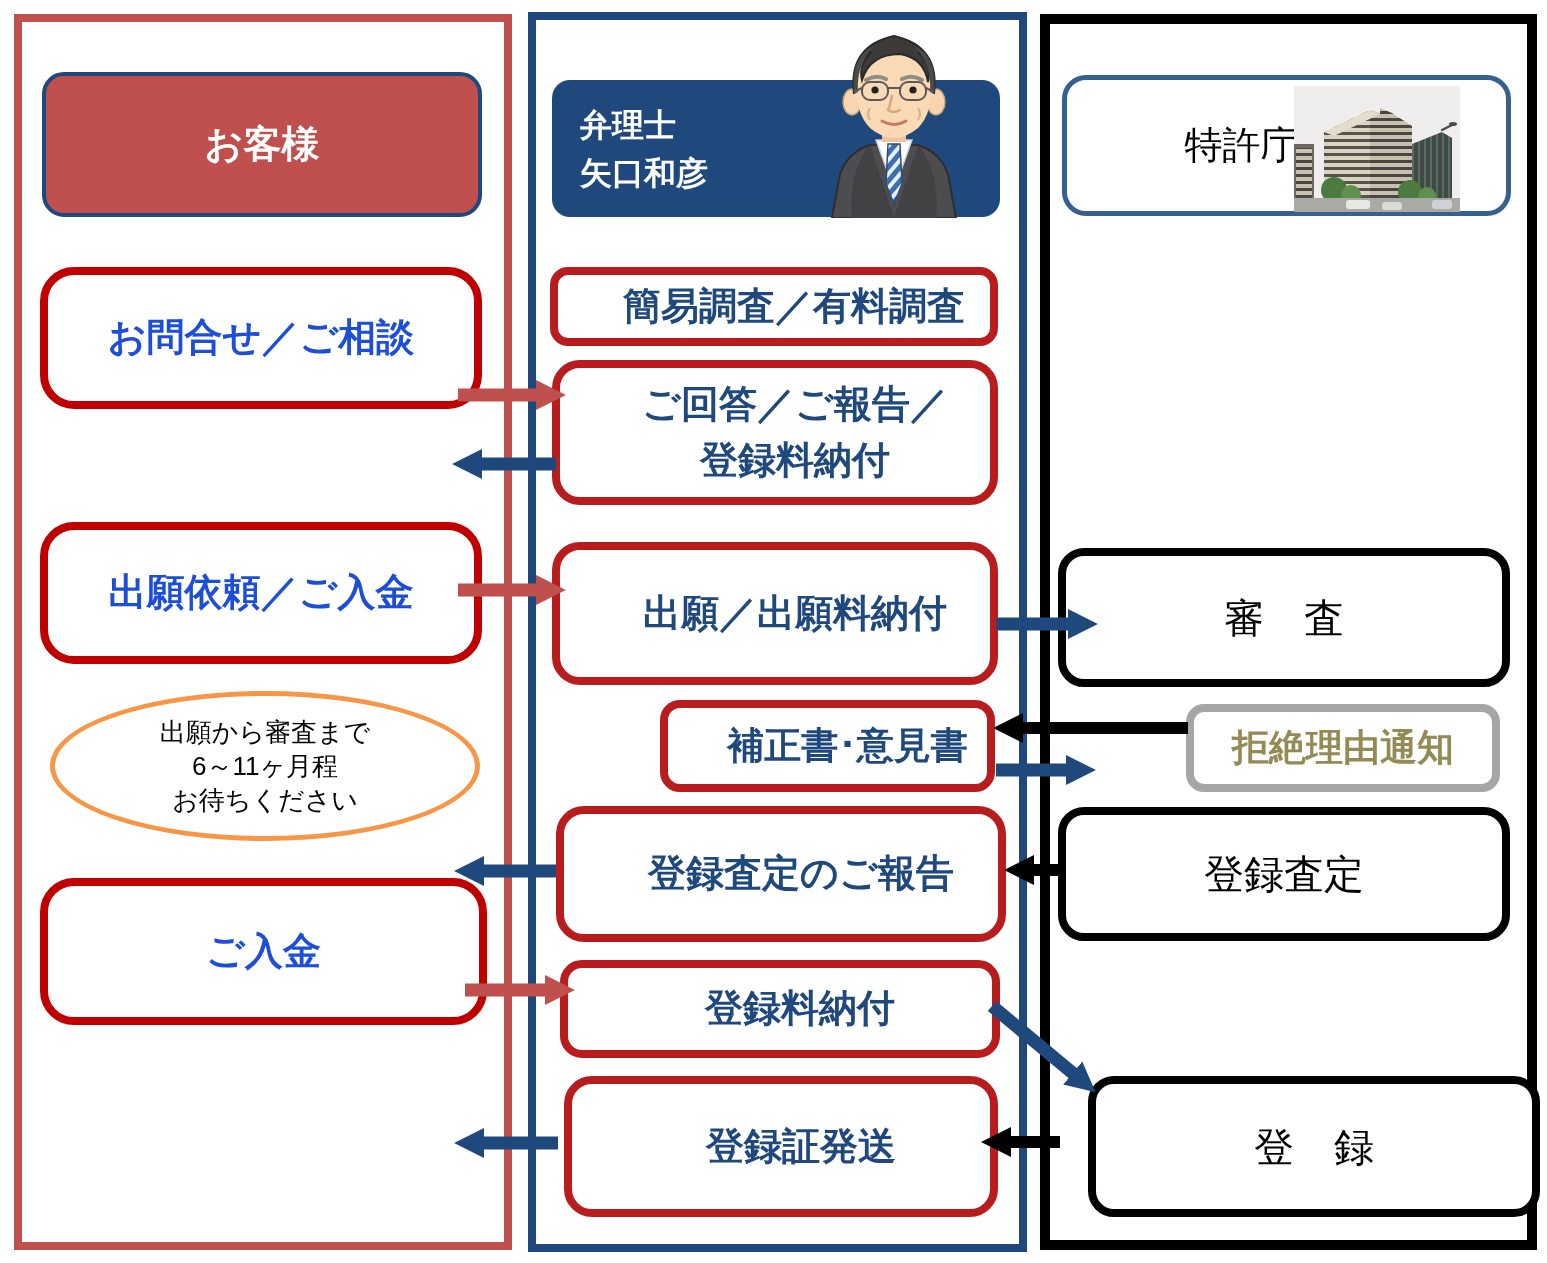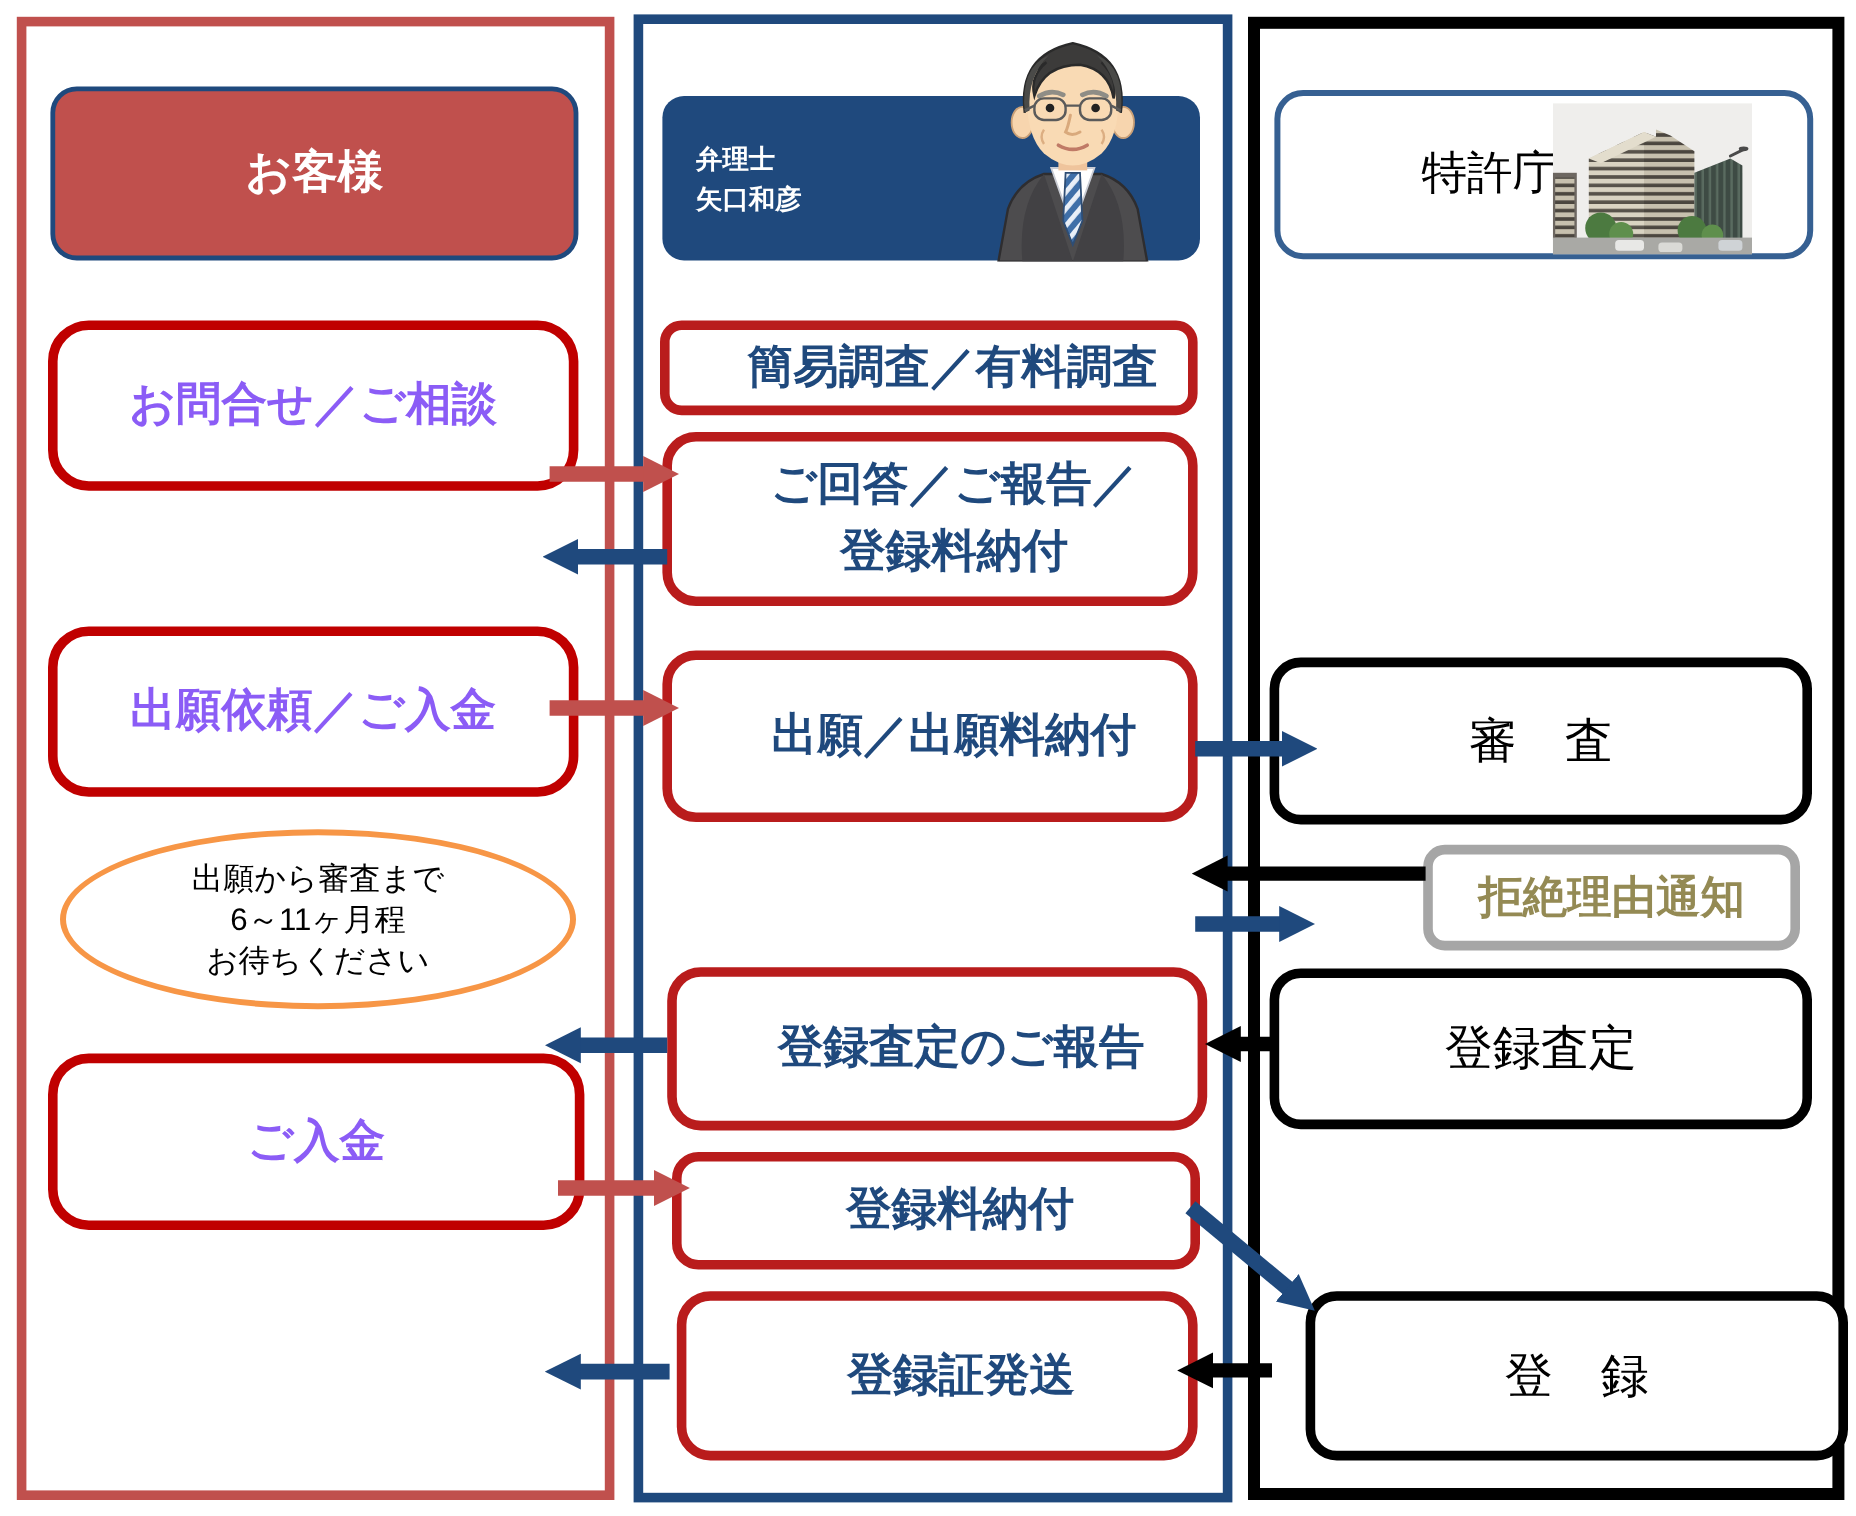--- a/index.html
+++ b/index.html
@@ -9,29 +9,29 @@
   .col{position:absolute;box-sizing:border-box;background:transparent;z-index:1;}
   .col-customer{left:14px;top:14px;width:498px;height:1236px;border:8px solid #C0504D;}
   .col-attorney{left:528px;top:12px;width:499px;height:1240px;border:8px solid #1F497D;}
   .col-jpo{left:1040px;top:14px;width:497px;height:1236px;border:10px solid #000000;}
 
   .node{position:absolute;box-sizing:border-box;display:flex;align-items:center;justify-content:center;
         text-align:center;background:#ffffff;z-index:2;line-height:1.3;}
 
   .customer-header{left:42px;top:72px;width:440px;height:145px;background:#C0504D;border:4px solid #1F497D;
         border-radius:22px;color:#ffffff;font-size:38px;font-weight:600;}
-  .red-box{border:8px solid #C00000;border-radius:34px;color:#8b5cf6;font-size:38px;font-weight:700;}
+  .red-box{border:8px solid #C00000;border-radius:34px;color:#1d4ed8;font-size:38px;font-weight:700;}
   .box-inquiry{left:40px;top:267px;width:442px;height:142px;}
   .box-request{left:40px;top:522px;width:442px;height:142px;}
   .box-payment{left:40px;top:878px;width:447px;height:147px;}
   .ellipse-note{left:50px;top:691px;width:430px;height:150px;border:5px solid #F79646;border-radius:50%;
         color:#000000;font-size:26px;line-height:1.32;flex-direction:column;background:#ffffff;}
 
   .attorney-header{left:552px;top:80px;width:448px;height:137px;background:#1F497D;border-radius:18px;
-        color:#ffffff;font-size:22px;font-weight:600;justify-content:flex-start;text-align:left;
+        color:#ffffff;font-size:32px;font-weight:600;justify-content:flex-start;text-align:left;
         padding-left:28px;line-height:1.5;}
   .blue-box{border:8px solid #b91c1c;border-radius:28px;color:#1F497D;font-size:38px;font-weight:600;padding-left:40px;}
   .box-search{left:550px;top:267px;width:448px;height:79px;border-radius:18px;font-size:38px;}
   .box-reply{left:552px;top:360px;width:446px;height:145px;line-height:1.45;}
   .box-filing{left:552px;top:542px;width:446px;height:143px;}
   .box-amendment{left:660px;top:700px;width:335px;height:92px;border-radius:20px;font-size:37px;}
   .box-decision-report{left:556px;top:806px;width:450px;height:136px;}
   .box-fee{left:560px;top:960px;width:440px;height:98px;border-radius:22px;}
   .box-certificate{left:564px;top:1076px;width:434px;height:141px;}
 
@@ -87,20 +87,23 @@
     <span>簡易調査／有料調査</span>
   </div>
   <div class="node blue-box box-reply">
     <span>
       <span style="display:block">ご回答／ご報告／</span>
       <span style="display:block">登録料納付</span>
     </span>
   </div>
   <div class="node blue-box box-filing">
     <span>出願／出願料納付</span>
+  </div>
+  <div class="node blue-box box-amendment">
+    <span>補正書･意見書</span>
   </div>
   <div class="node blue-box box-decision-report">
     <span>登録査定のご報告</span>
   </div>
   <div class="node blue-box box-fee">
     <span>登録料納付</span>
   </div>
   <div class="node blue-box box-certificate">
     <span>登録証発送</span>
   </div>

